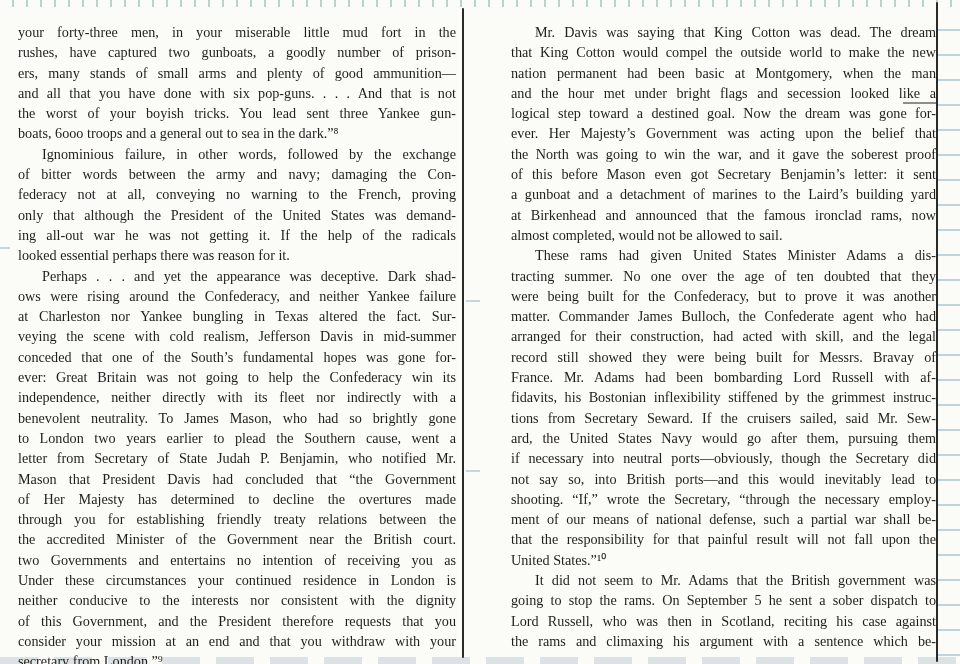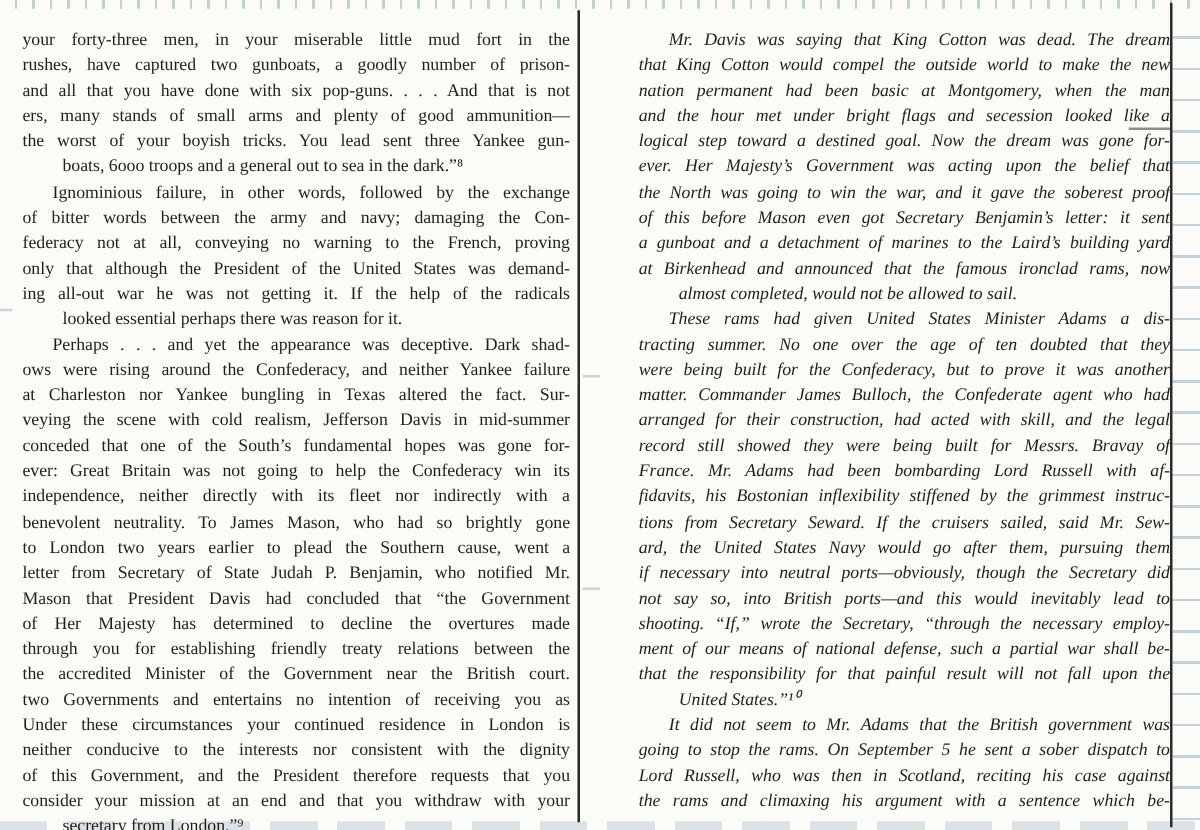--- a/index.html
+++ b/index.html
@@ -5,32 +5,32 @@
   html, body { margin: 0; padding: 0; }
   body {
     width: 960px; height: 664px;
     position: relative; overflow: hidden;
     background: #fbfbf8;
     font-family: "Liberation Serif", serif;
     color: #201e1b;
   }
   .col { position: absolute; top: 22px; }
   #col-left  { left: 18px;  width: 438px; }
-  #col-right { left: 511px; width: 425px; font-style: italic; }
+  #col-right { left: 511px; width: 425px; }
   .line {
     font-size: 14.2px;
     line-height: 20.3px;
     height: 20.3px;
     overflow: hidden;
     text-align: justify;
     text-align-last: justify;
     -moz-text-align-last: justify;
     white-space: normal;
   }
-  .line.end { text-align-last: left; margin-left: 32px; -moz-text-align-last: left; }
+  .line.end { text-align-last: left; -moz-text-align-last: left; }
   .line.indent { text-indent: 24px; }
 
   .gutter-line {
     position: absolute; width: 2px;
     background: #2c2a27;
     border-radius: 1px;
   }
   #gutter-center { left: 462px; top: 8px;  height: 650px; }
   #gutter-right  { left: 936px; top: 2px;  height: 660px; }
 
@@ -71,22 +71,22 @@
 <div id="rule-frag-1" class="rule-fragment"></div>
 <div id="rule-frag-2" class="rule-fragment"></div>
 <div id="rule-frag-3" class="rule-fragment"></div>
 
 <div id="gutter-center" class="gutter-line"></div>
 <div id="gutter-right" class="gutter-line"></div>
 
 <div id="col-left" class="col">
     <div class="line">your forty-three men, in your miserable little mud fort in the</div>
     <div class="line">rushes, have captured two gunboats, a goodly number of prison-</div>
+    <div class="line">ers, many stands of small arms and plenty of good ammunition—</div>
     <div class="line">and all that you have done with six pop-guns. . . . And that is not</div>
-    <div class="line">ers, many stands of small arms and plenty of good ammunition—</div>
     <div class="line">the worst of your boyish tricks. You lead sent three Yankee gun-</div>
     <div class="line end">boats, 6ooo troops and a general out to sea in the dark.”⁸</div>
     <div class="line indent">Ignominious failure, in other words, followed by the exchange</div>
     <div class="line">of bitter words between the army and navy; damaging the Con-</div>
     <div class="line">federacy not at all, conveying no warning to the French, proving</div>
     <div class="line">only that although the President of the United States was demand-</div>
     <div class="line">ing all-out war he was not getting it. If the help of the radicals</div>
     <div class="line end">looked essential perhaps there was reason for it.</div>
     <div class="line indent">Perhaps . . . and yet the appearance was deceptive. Dark shad-</div>
     <div class="line">ows were rising around the Confederacy, and neither Yankee failure</div>

